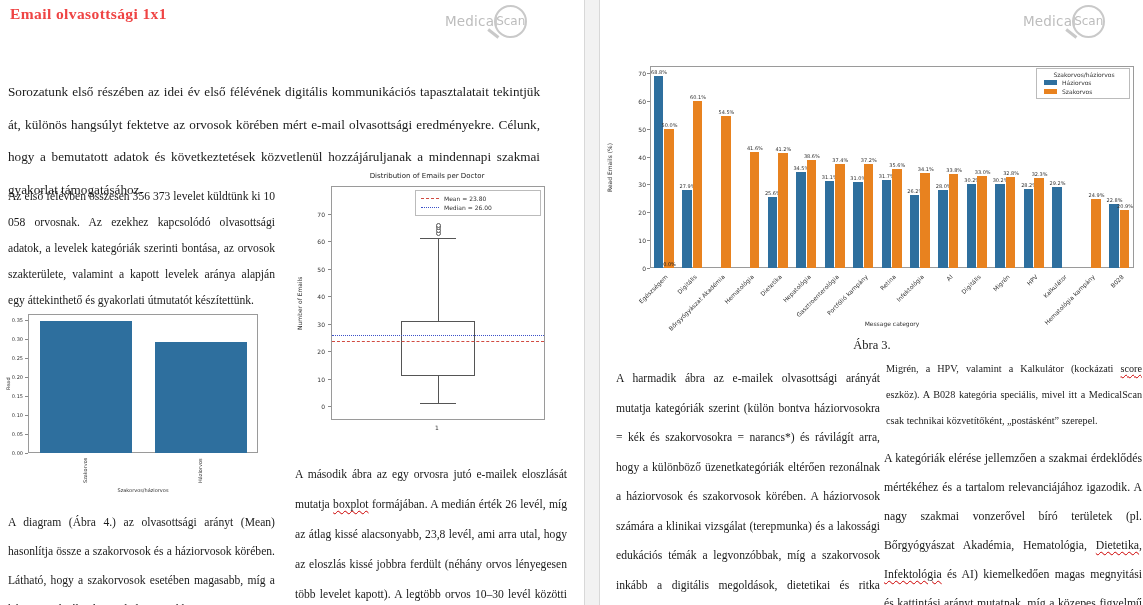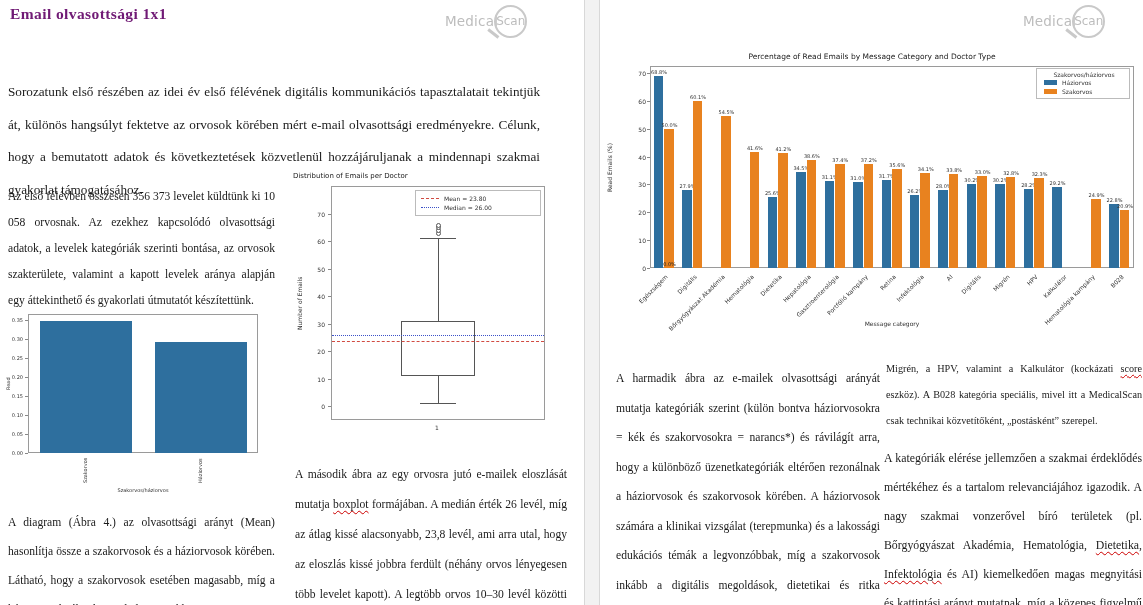--- a/index.html
+++ b/index.html
@@ -2,21 +2,21 @@
 <html><head>
 <meta charset="utf-8">
 <style>
   html,body{margin:0;padding:0;}
   body{width:1143px;height:605px;background:#f2f2f2;overflow:hidden;position:relative;
        font-family:"Liberation Serif",serif;color:#1a1a1a;}
   .page{position:absolute;top:0;height:605px;background:#fff;}
   #page1{left:0;width:584px;border-right:1px solid #d8d8d8;}
   #page2{left:599px;width:544px;border-left:1px solid #d8d8d8;}
   .doc-title{position:absolute;left:10px;top:5px;font-weight:bold;font-size:15.5px;
-             color:#701a75;letter-spacing:.4px;}
+             color:#ef4444;letter-spacing:.4px;}
   .para{position:absolute;text-align:justify;}
   .b{font-weight:normal;}
   .sq{text-decoration-line:underline;text-decoration-style:wavy;text-decoration-color:#c00;
       text-decoration-thickness:1px;text-underline-offset:2px;}
   .caption{position:absolute;text-align:center;font-size:12.5px;}
   .fig{position:absolute;font-family:"DejaVu Sans",sans-serif;color:#333;}
   .fig div{box-sizing:border-box;}
   
   .logo{position:absolute;font-family:"DejaVu Sans",sans-serif;color:#bdbdbd;font-size:13.5px;height:34px;white-space:nowrap;}
   .lg-txt{display:inline-block;line-height:34px;vertical-align:middle;letter-spacing:.2px;}
@@ -63,21 +63,21 @@
       <div style="position: absolute; left: 150.5px; top: 36.4102px; width: 92px; height: 110.59px; background: rgb(46, 111, 158);"></div>
       <div style="position: absolute; left: 192.5px; top: 151px; font-size: 5px; color: rgb(51, 51, 51); writing-mode: vertical-rl; transform: rotate(180deg); height: 26px;">Háziorvos</div>
       <div style="position: absolute; left: 1px; top: 59.5px; writing-mode: vertical-rl; transform: rotate(180deg); font-size: 5px; color: rgb(51, 51, 51); height: 36px; text-align: center;">Read</div>
       <div style="position: absolute; left: 24px; top: 181px; width: 230px; text-align: center; font-size: 5px; color: rgb(51, 51, 51);">Szakorvos/háziorvos</div>
     </div>
 
 
   <div class="para" style="left:8px;top:508px;width:267px;font-size:11.6px;line-height:29px;"><span>A diagram (Ábra 4.) az </span><span class="b">olvasottsági arányt (Mean)</span><span> hasonlítja össze a szakorvosok és a háziorvosok körében. Látható, hogy a szakorvosok esetében magasabb, míg a háziorvosoknál valamivel alacsonyabb.</span></div>
 
   <div id="fig2" class="fig" style="left:293px;top:170px;width:268px;height:264px;position:absolute;">
-      <div style="position: absolute; left: 0px; top: 2px; width: 268px; font-size: 7px; color: rgb(34, 34, 34);">Distribution of Emails per Doctor</div>
+      <div style="position: absolute; left: 0px; top: 2px; width: 268px; text-align: center; font-size: 7px; color: rgb(34, 34, 34);">Distribution of Emails per Doctor</div>
       <div style="position: absolute; left: 38px; top: 16px; width: 214px; height: 234px; border: 1px solid rgb(154, 154, 154); background: rgb(255, 255, 255);"></div>
       <div style="position: absolute; left: 14px; top: 233.235px; width: 18px; text-align: right; font-size: 6px; line-height: 7px; color: rgb(51, 51, 51);">0</div>
       <div style="position: absolute; left: 35px; top: 236.235px; width: 3px; height: 1px; background: rgb(136, 136, 136);"></div>
       <div style="position: absolute; left: 14px; top: 205.706px; width: 18px; text-align: right; font-size: 6px; line-height: 7px; color: rgb(51, 51, 51);">10</div>
       <div style="position: absolute; left: 35px; top: 208.706px; width: 3px; height: 1px; background: rgb(136, 136, 136);"></div>
       <div style="position: absolute; left: 14px; top: 178.176px; width: 18px; text-align: right; font-size: 6px; line-height: 7px; color: rgb(51, 51, 51);">20</div>
       <div style="position: absolute; left: 35px; top: 181.176px; width: 3px; height: 1px; background: rgb(136, 136, 136);"></div>
       <div style="position: absolute; left: 14px; top: 150.647px; width: 18px; text-align: right; font-size: 6px; line-height: 7px; color: rgb(51, 51, 51);">30</div>
       <div style="position: absolute; left: 35px; top: 153.647px; width: 3px; height: 1px; background: rgb(136, 136, 136);"></div>
       <div style="position: absolute; left: 14px; top: 123.118px; width: 18px; text-align: right; font-size: 6px; line-height: 7px; color: rgb(51, 51, 51);">40</div>
@@ -118,21 +118,20 @@
 
   <div class="para" style="left:295px;top:460px;width:272px;font-size:11.6px;line-height:30px;"><span>A második ábra az </span><span class="b">egy orvosra jutó e-mailek eloszlását</span><span> mutatja </span><span class="sq">boxplot</span><span> formájában. A medián érték </span><span class="b">26 levél</span><span>, míg az átlag kissé alacsonyabb, </span><span class="b">23,8 levél</span><span>, ami arra utal, hogy az eloszlás kissé jobbra ferdült (néhány orvos lényegesen több levelet kapott). A legtöbb orvos 10–30 levél közötti mennyiséget kapott, ugyanakkor az ábrán látható</span></div>
 </div>
 
 <div id="page2" class="page">
   <div class="logo" style="left:423px;top:4px;">
     <span class="lg-txt">Medical</span><span class="lg-circle"><span>Scan</span><span class="lg-handle"></span></span>
   </div>
 
   <div id="fig3" class="fig" style="left:0;top:44px;width:544px;height:294px;position:absolute;">
-      <div style="position: absolute; left: 0px; top: 8px; width: 544px; text-align: center; font-size: 7.5px; color: rgb(34, 34, 34);">Percentage of Read Emails by Message Category and Doctor Type</div>
       <div style="position: absolute; left: 50px; top: 22px; width: 484px; height: 202px; border: 1px solid rgb(154, 154, 154); background: rgb(255, 255, 255);"></div>
       <div style="position: absolute; left: 34px; top: 221px; width: 12px; text-align: right; font-size: 6px; line-height: 7px; color: rgb(51, 51, 51);">0</div>
       <div style="position: absolute; left: 47px; top: 224px; width: 3px; height: 1px; background: rgb(136, 136, 136);"></div>
       <div style="position: absolute; left: 34px; top: 193.138px; width: 12px; text-align: right; font-size: 6px; line-height: 7px; color: rgb(51, 51, 51);">10</div>
       <div style="position: absolute; left: 47px; top: 196.138px; width: 3px; height: 1px; background: rgb(136, 136, 136);"></div>
       <div style="position: absolute; left: 34px; top: 165.276px; width: 12px; text-align: right; font-size: 6px; line-height: 7px; color: rgb(51, 51, 51);">20</div>
       <div style="position: absolute; left: 47px; top: 168.276px; width: 3px; height: 1px; background: rgb(136, 136, 136);"></div>
       <div style="position: absolute; left: 34px; top: 137.414px; width: 12px; text-align: right; font-size: 6px; line-height: 7px; color: rgb(51, 51, 51);">30</div>
       <div style="position: absolute; left: 47px; top: 140.414px; width: 3px; height: 1px; background: rgb(136, 136, 136);"></div>
       <div style="position: absolute; left: 34px; top: 109.552px; width: 12px; text-align: right; font-size: 6px; line-height: 7px; color: rgb(51, 51, 51);">40</div>
@@ -229,19 +228,20 @@
         </div>
         <div style="position: relative; left: 0px; top: 0px; height: 9px;">
           <div style="position: absolute; left: 4px; top: 2px; width: 13px; height: 5px; background: rgb(232, 130, 31);"></div>
           <div style="position: absolute; left: 22px; top: 0px; font-size: 6px; line-height: 9px; color: rgb(51, 51, 51);">Szakorvos</div>
         </div>
       </div>
       <div style="position: absolute; left: 6px; top: 91px; writing-mode: vertical-rl; transform: rotate(180deg); font-size: 6px; color: rgb(51, 51, 51); height: 64px; text-align: center;">Read Emails (%)</div>
       <div style="position: absolute; left: 50px; top: 276px; width: 484px; text-align: center; font-size: 6px; color: rgb(51, 51, 51);">Message category</div>
     </div>
 
+  <div class="caption" style="left:0;top:338px;width:544px;">Ábra 3.</div>
 
   <div class="para" style="left:16px;top:364px;width:264px;font-size:11.6px;line-height:29.5px;"><span>A harmadik ábra az e-mailek olvasottsági arányát mutatja kategóriák szerint (külön bontva háziorvosokra = kék és szakorvosokra = narancs*) és rávilágít arra, hogy a különböző üzenetkategóriák eltérően rezonálnak a háziorvosok és szakorvosok körében. A </span><span class="b">háziorvosok</span><span> számára a klinikai vizsgálat (terepmunka) és a lakossági edukációs témák a legvonzóbbak, míg a </span><span class="b">szakorvosok</span><span> inkább a digitális megoldások, dietetikai és ritka betegségekkel kapcsolatos információkra nyitottak.</span></div>
 
   <div class="para" style="left:286px;top:356px;width:256px;font-size:10.2px;line-height:26px;"><span class="b">Migrén</span><span>, a </span><span class="b">HPV</span><span>, valamint a </span><span class="b">Kalkulátor</span><span> (kockázati </span><span class="sq">score</span><span> eszköz). A </span><span class="b">B028</span><span> kategória speciális, mivel itt a MedicalScan csak technikai közvetítőként, „postásként” szerepel.</span></div>
 
   <div class="para" style="left:284px;top:444px;width:258px;font-size:11.8px;line-height:29px;"><span>A kategóriák elérése jellemzően a szakmai érdeklődés mértékéhez és a tartalom relevanciájához igazodik. A nagy szakmai vonzerővel bíró területek (pl. Bőrgyógyászat Akadémia, Hematológia, </span><span class="sq">Dietetika</span><span>, </span><span class="sq">Infektológia</span><span> és AI) kiemelkedően magas megnyitási és kattintási arányt mutatnak, míg a közepes figyelmű témák (</span></div>
 </div>
 
 </body></html>

